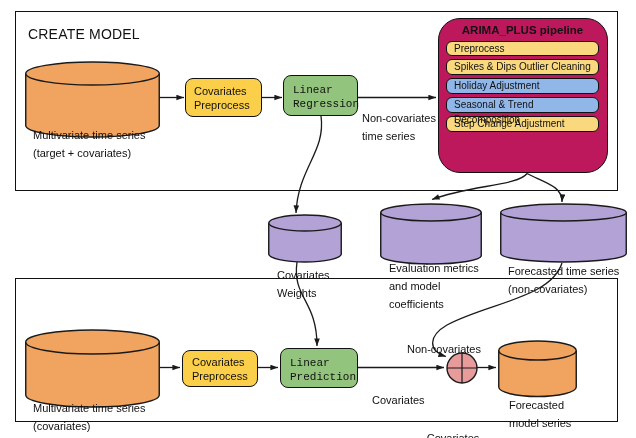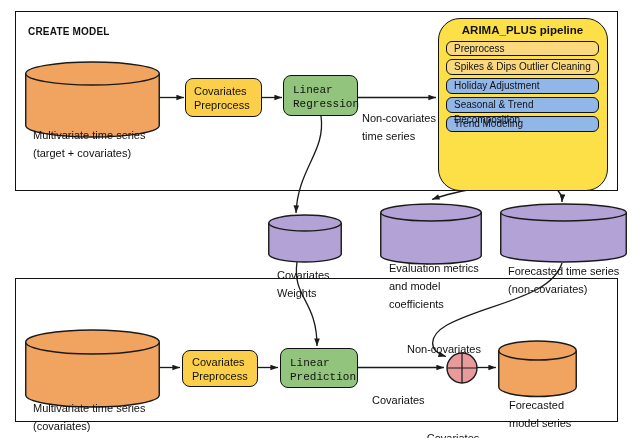--- a/index.html
+++ b/index.html
@@ -3,27 +3,27 @@
 <meta charset="utf-8">
 <style>
   html,body{margin:0;padding:0;background:#fff;}
   .canvas{
     position:relative;width:636px;height:438px;background:#fff;overflow:hidden;
     font-family:"Liberation Sans","DejaVu Sans",sans-serif;color:#111;
   }
   .section-box{position:absolute;border:1.5px solid #111;background:transparent;z-index:0;}
   .shape-layer{position:absolute;left:0;top:0;z-index:1;}
   .lbl{position:absolute;z-index:2;font-size:11px;line-height:18px;white-space:pre-line;margin-top:40px;}
-  .title{position:absolute;z-index:2;font-size:10px;font-weight:bold;letter-spacing:.2px;}
+  .title{position:absolute;z-index:2;font-size:14px;font-weight:normal;letter-spacing:.2px;}
   .pbox{position:absolute;z-index:2;border:1.3px solid #111;border-radius:8px;
         font-size:11px;line-height:14px;white-space:pre-line;box-sizing:border-box;}
   .pbox.yellow{background:var(--yellow);}
   .pbox.green{background:var(--green);font-family:Liberation Mono, monospace;}
-  .pipeline{position:absolute;z-index:2;left:438px;top:18px;width:170px;height:173px;
-        background:#fde047;border:1.5px solid #111;border-radius:22px;box-sizing:border-box;
+  .pipeline{position:absolute;z-index:2;left:438px;top:18px;width:170px;height:155px;
+        background:#be185d;border:1.5px solid #111;border-radius:22px;box-sizing:border-box;
         padding:5px 8px 0 7px;}
   .pipeline-title{font-size:11.5px;font-weight:bold;text-align:center;height:14px;margin-bottom:2px;}
   .step{height:15.5px;border:1.2px solid #111;border-radius:6px;margin-top:3.4px;
         font-size:10px;line-height:14.5px;padding-left:7px;box-sizing:border-box;}
   .step.y{background:var(--pipeline_yellow);}
   .step.b{background:var(--blue);}
   .center{text-align:center;}
 </style>
 </head>
 <body>
@@ -95,21 +95,21 @@
 Regression</div>
   <div class="lbl" style="left:362px;top:69px;">Non-covariates
 time series</div>
 
   <div class="pipeline">
     <div class="pipeline-title">ARIMA_PLUS pipeline</div>
     <div class="step y" style="margin-top:2.5px;">Preprocess</div>
     <div class="step y">Spikes &amp; Dips Outlier Cleaning</div>
     <div class="step b">Holiday Adjustment</div>
     <div class="step b">Seasonal &amp; Trend Decomposition</div>
-    <div class="step b">Trend Modeling</div>
+    <div class="step y">Step Change Adjustment</div>
   </div>
 
   <div class="lbl" style="left:277px;top:226px;">Covariates
 Weights</div>
   <div class="lbl" style="left:389px;top:219px;">Evaluation metrics
 and model
 coefficients</div>
   <div class="lbl" style="left:508px;top:222px;">Forecasted time series
 (non-covariates)</div>
 

